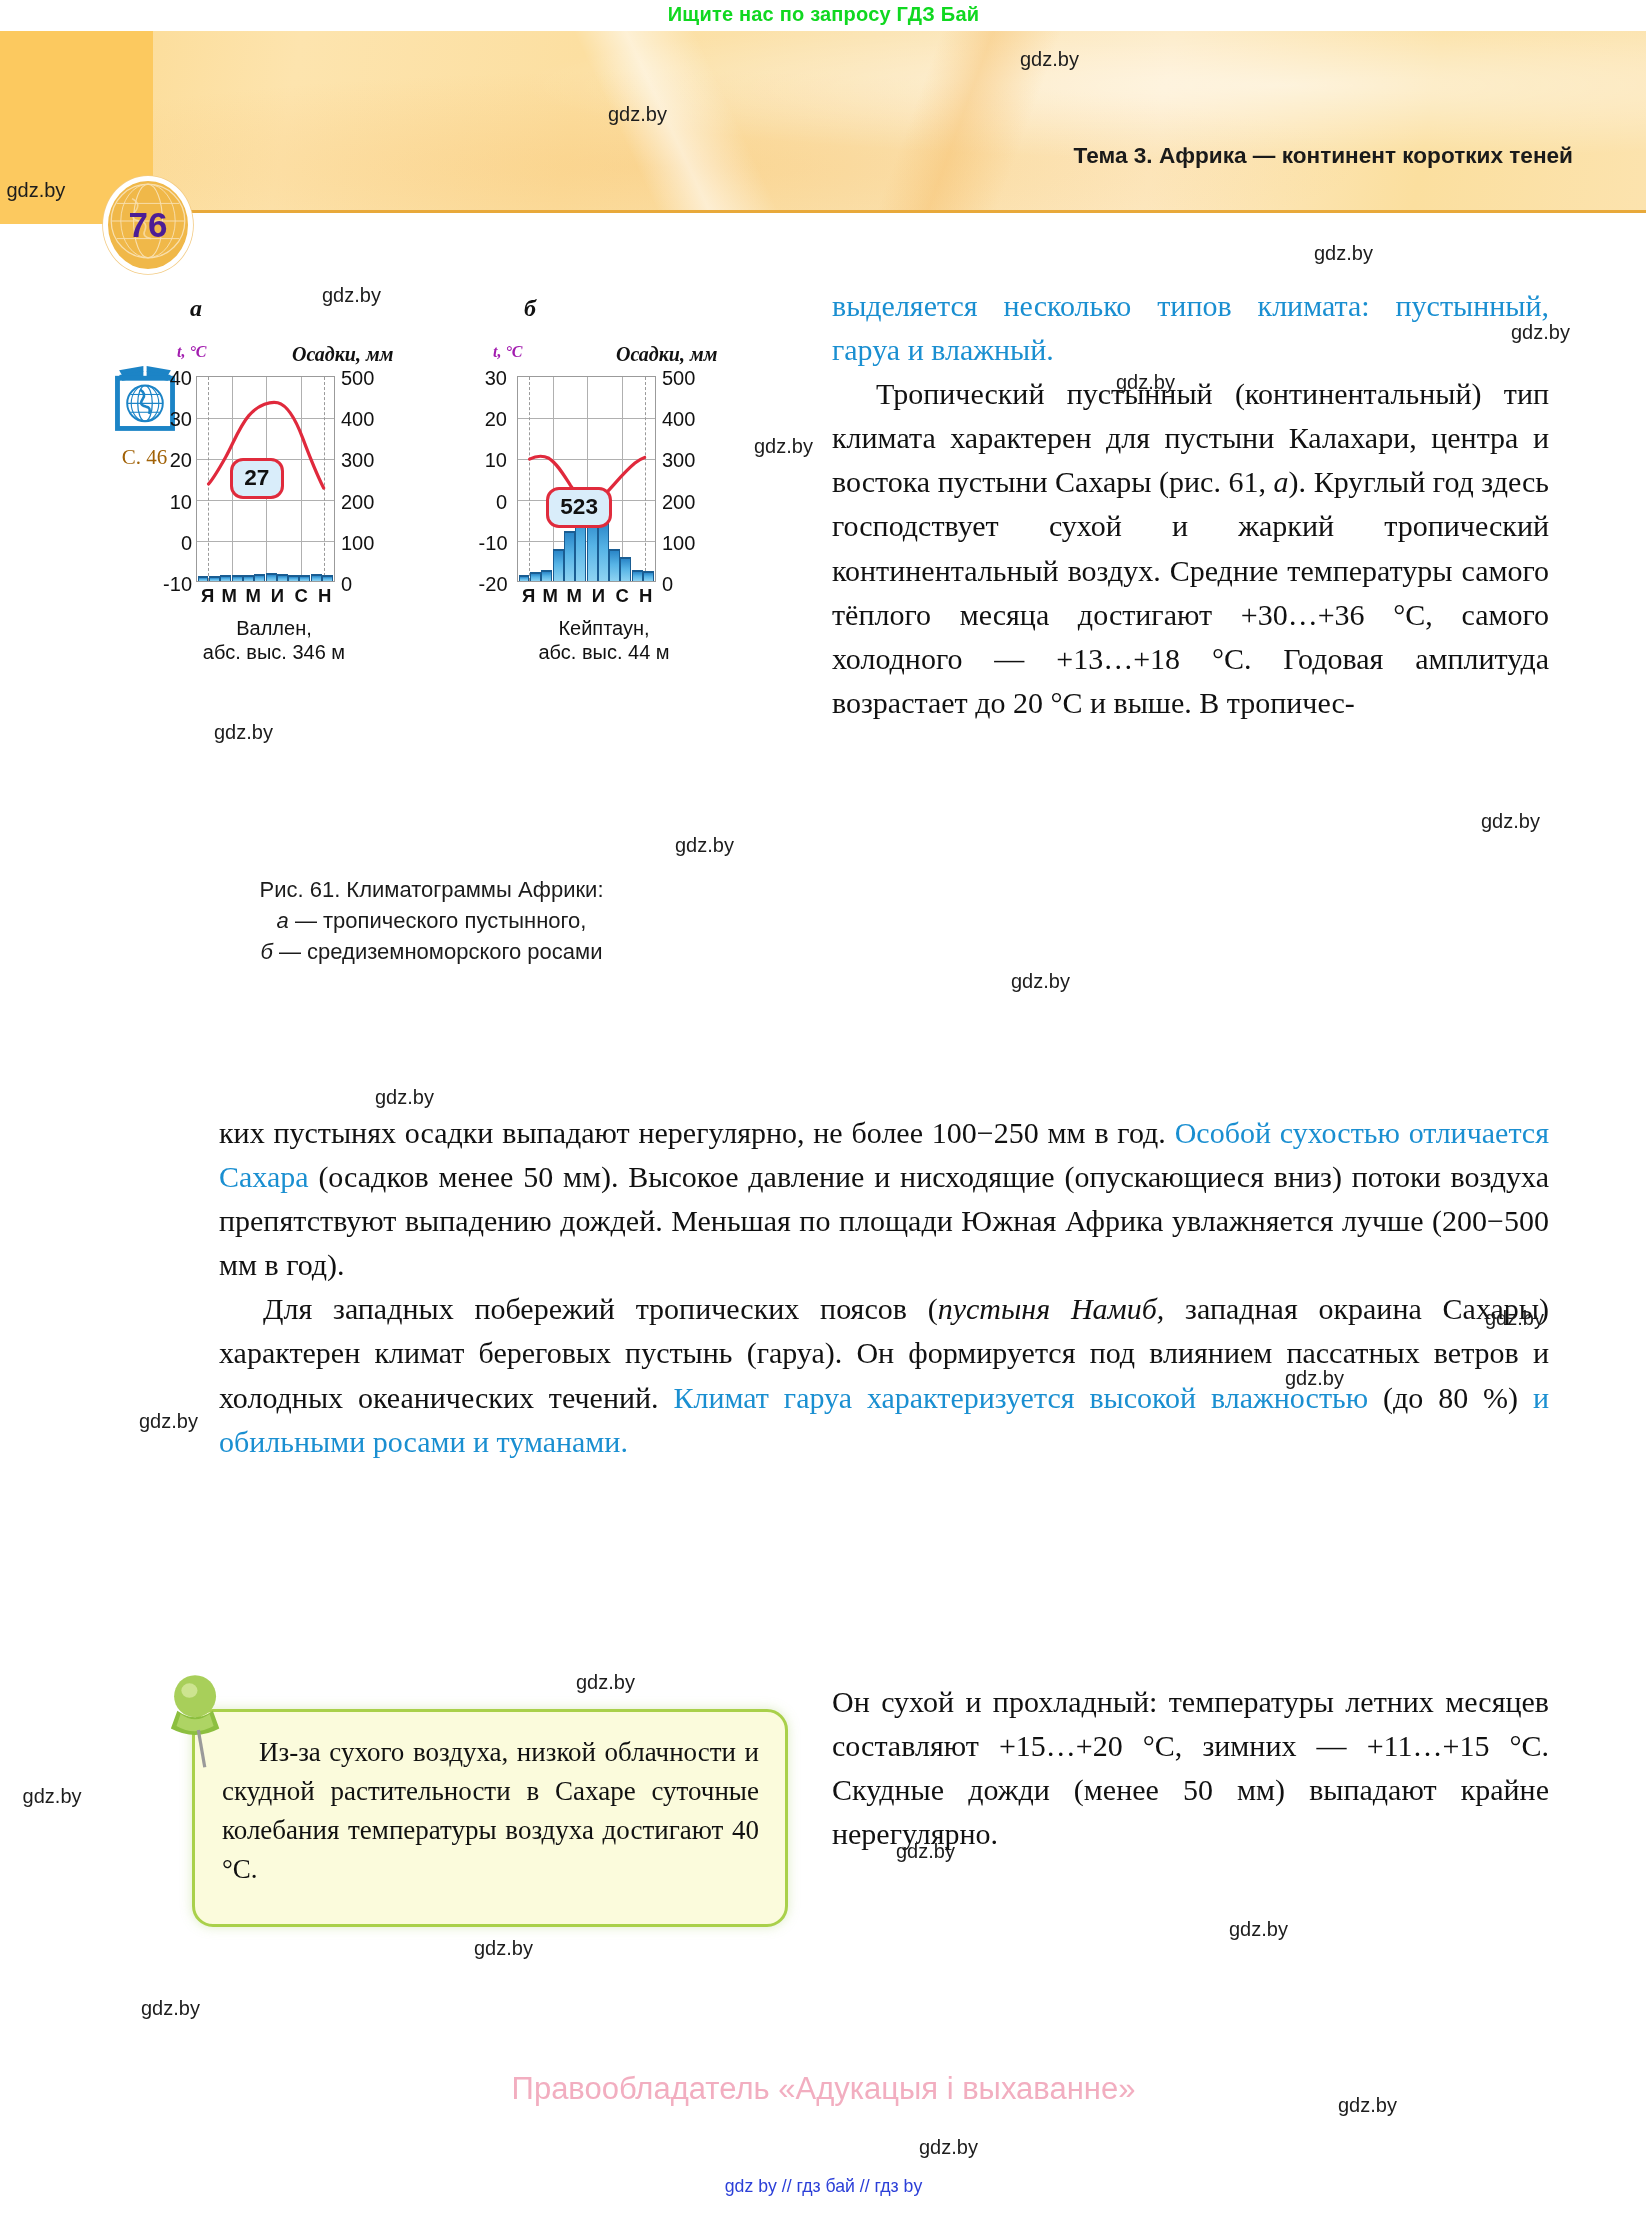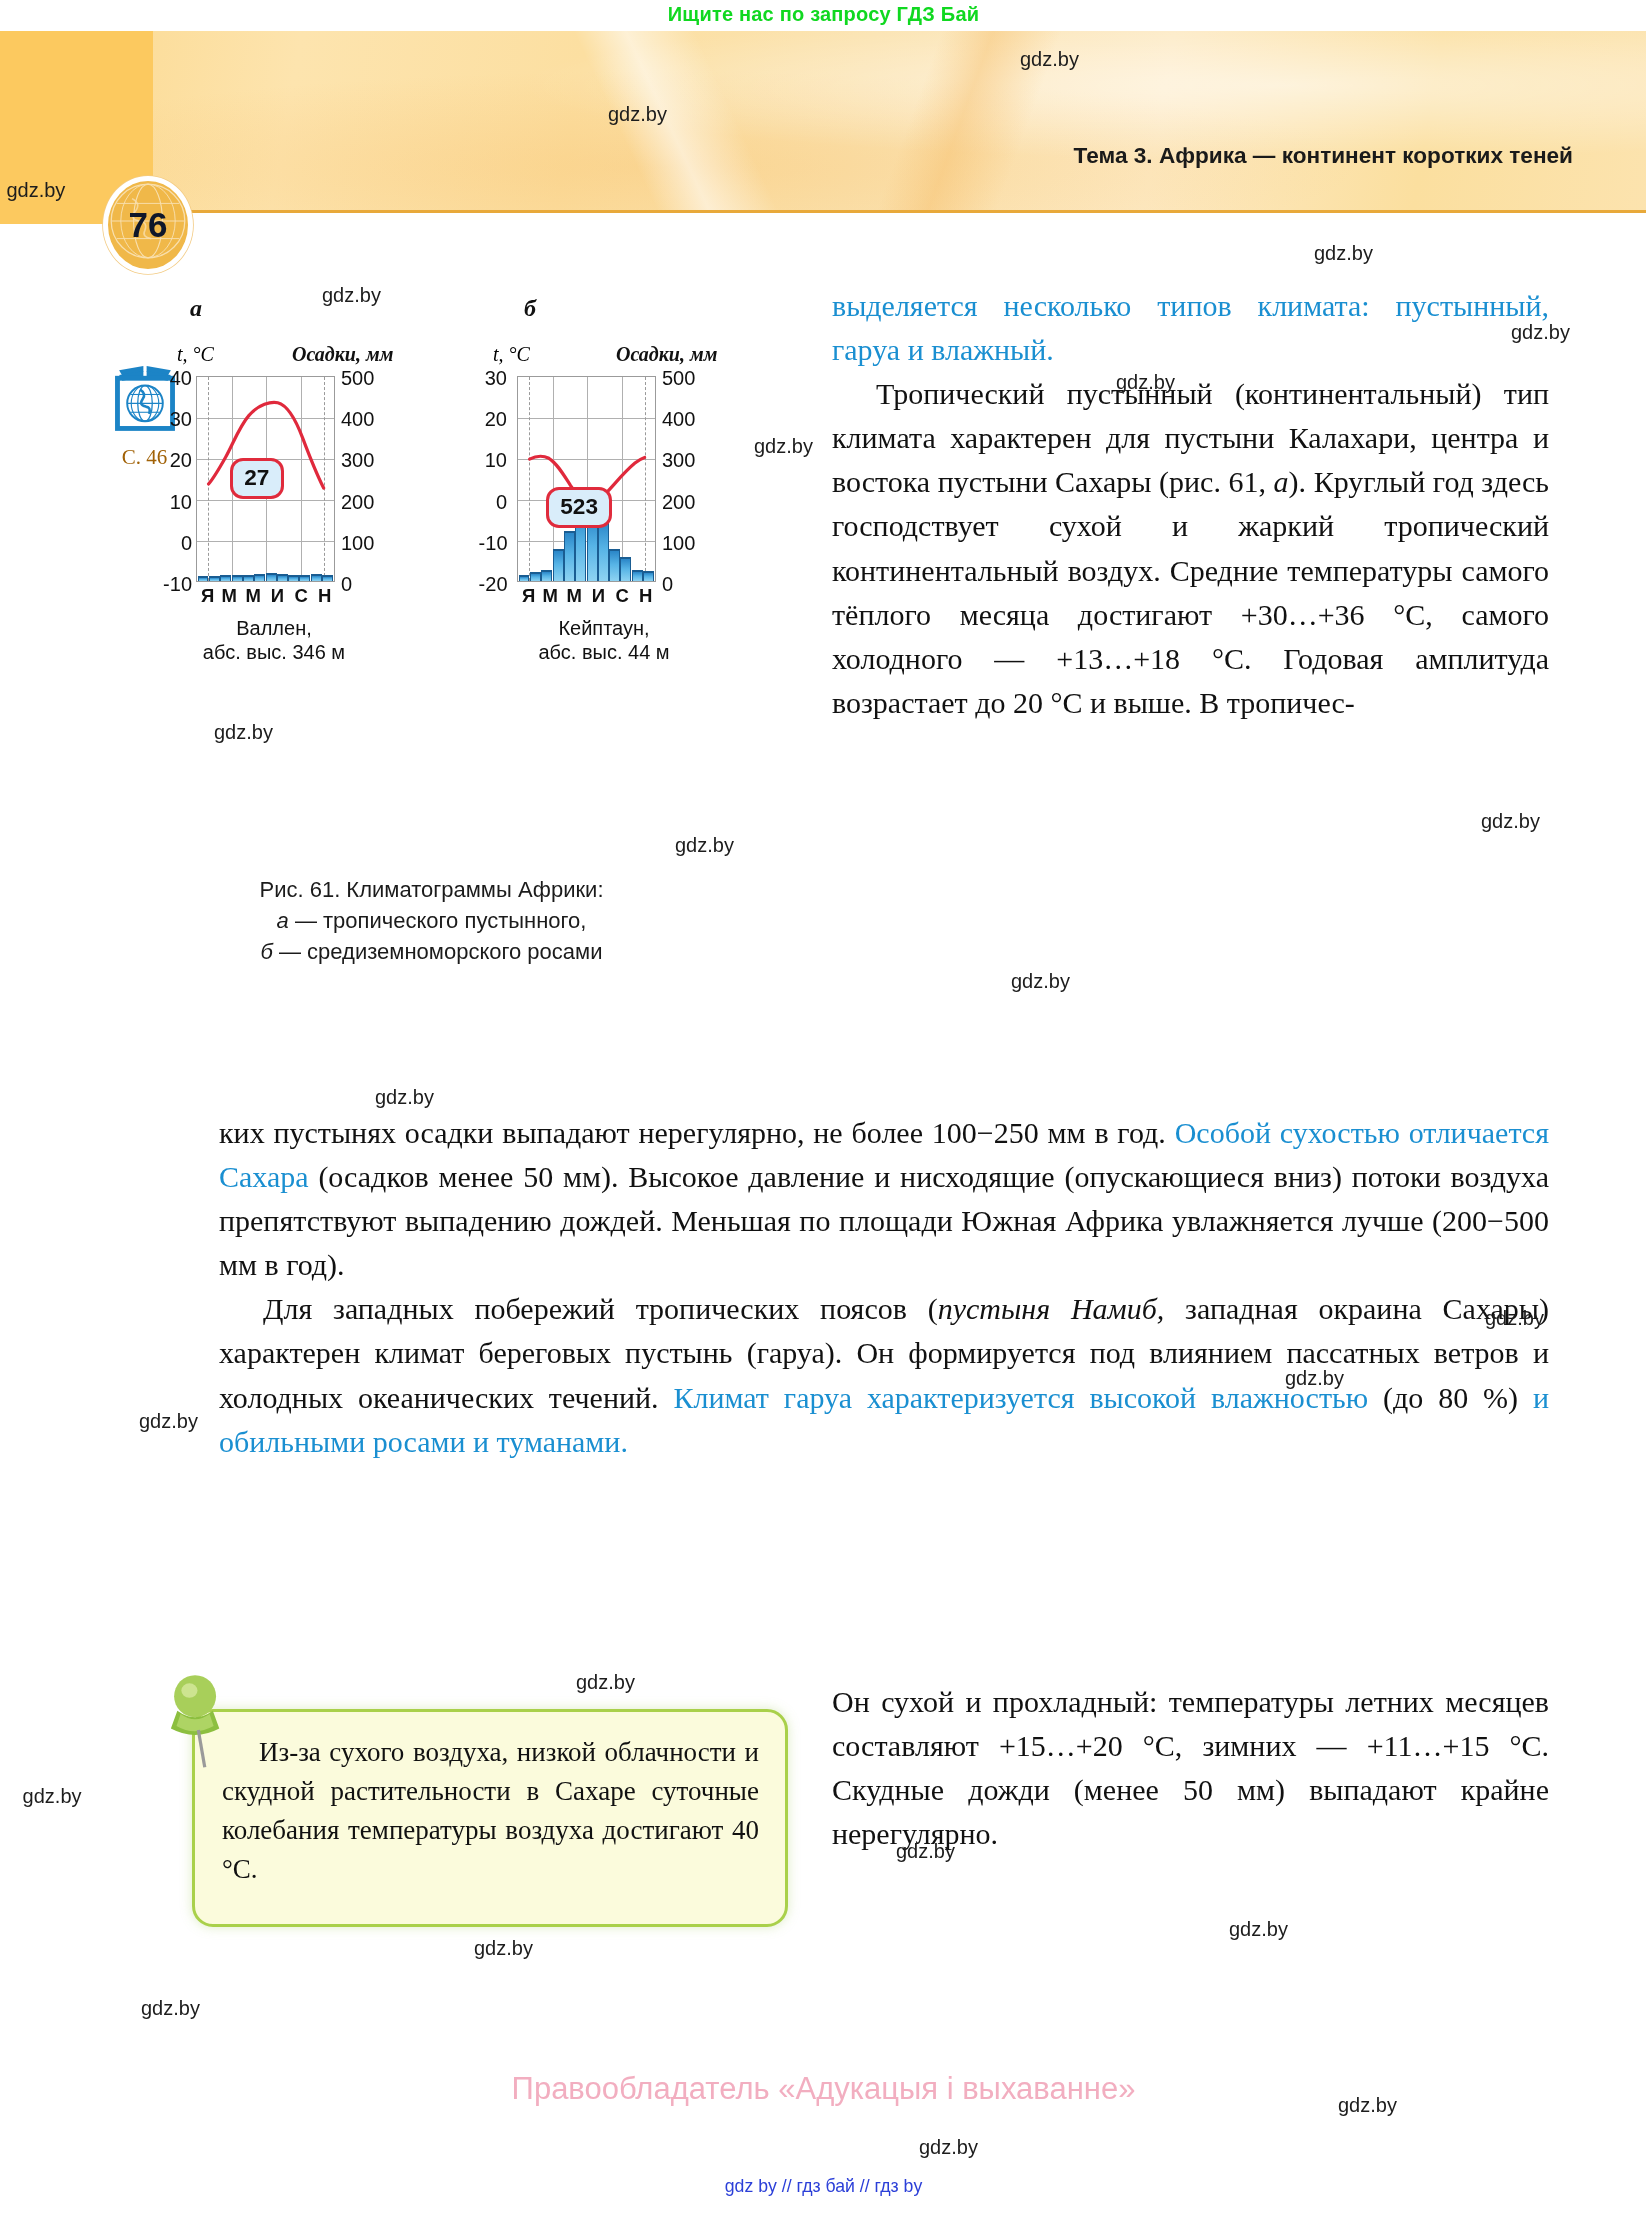--- a/index.html
+++ b/index.html
@@ -57,41 +57,41 @@
     background:#f0b849;
     border:5.6px solid #ffffff;
     box-shadow:0 0 0 0.8px #f3cb83;
     overflow:hidden;
   }
   .page-badge .meridians{ position:absolute; inset:0; opacity:.55; }
   .page-badge .num{
     position:absolute; inset:0;
     display:flex; align-items:center; justify-content:center;
     font-family:"Liberation Sans",sans-serif;
-    font-size:35px; font-weight:700; color:#0f172a;
+    font-size:35px; font-weight:700; color:#4c1d95;
   }
 
   
   .figure-area{ position:absolute; left:113px; top:306px; width:693px; }
 
   .atlas-ref{ position:absolute; left:-16px; top:56px; width:95px; text-align:center; }
   .atlas-ref .cap{
     margin-top:6.4px; font-size:21px; color:#a16207;
     font-family:"Liberation Serif",serif;
   }
 
   .chart-letter{
     position:absolute; font-style:italic; font-weight:600;
     font-size:24px; color:#111; font-family:"Liberation Serif",serif;
   }
 
   .clim{ position:absolute; }
   .clim .axis-title-l{
-    position:absolute; font-style:italic; font-size:20px; font-weight:400;
-    color:#000000; white-space:nowrap;
+    position:absolute; font-style:italic; font-size:16px; font-weight:700;
+    color:#a21caf; white-space:nowrap;
   }
   .clim .axis-title-r{
     position:absolute; font-style:italic; font-size:20px; font-weight:600;
     color:#111; white-space:nowrap;
   }
   .plot{
     position:absolute;
     border:1.6px solid #9b9b9b;
     background:#fff;
   }

